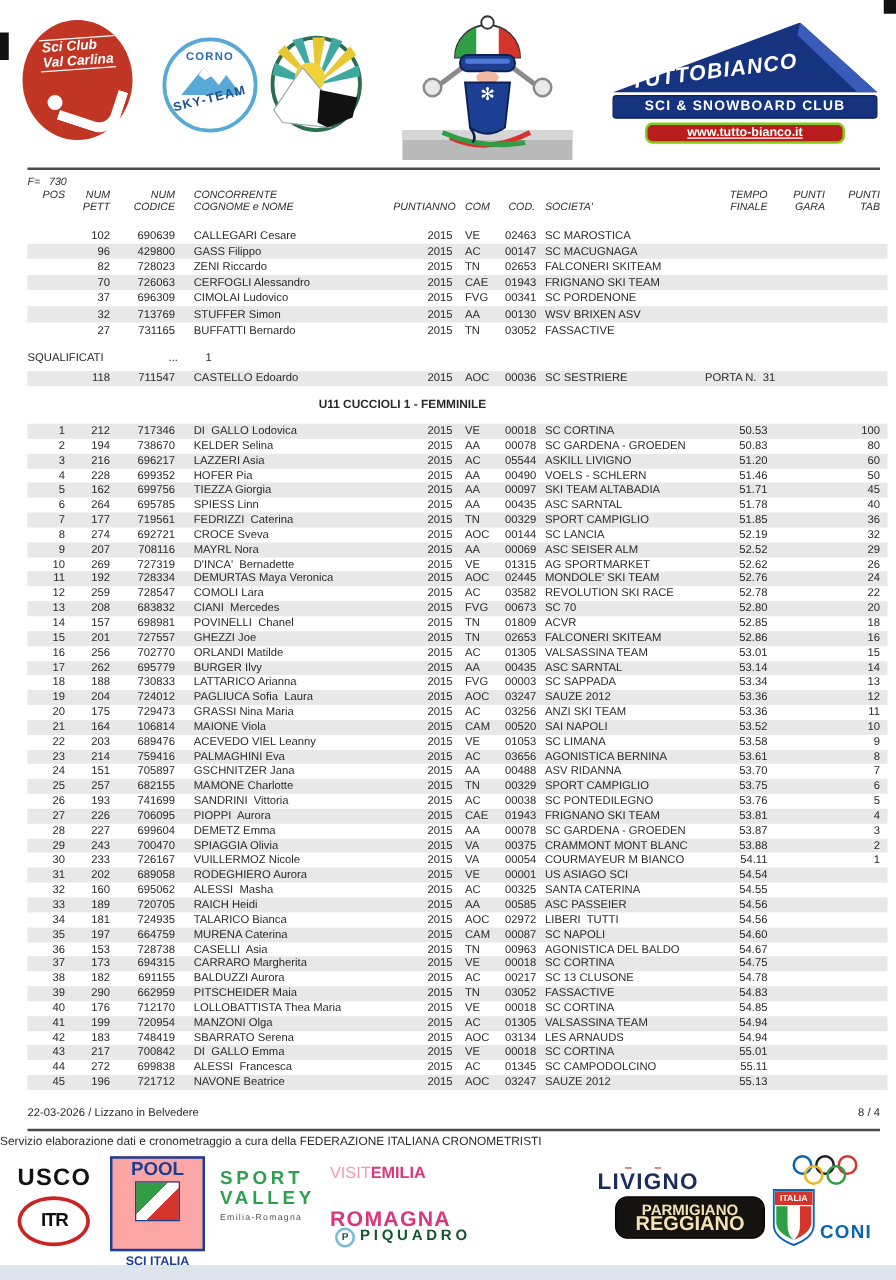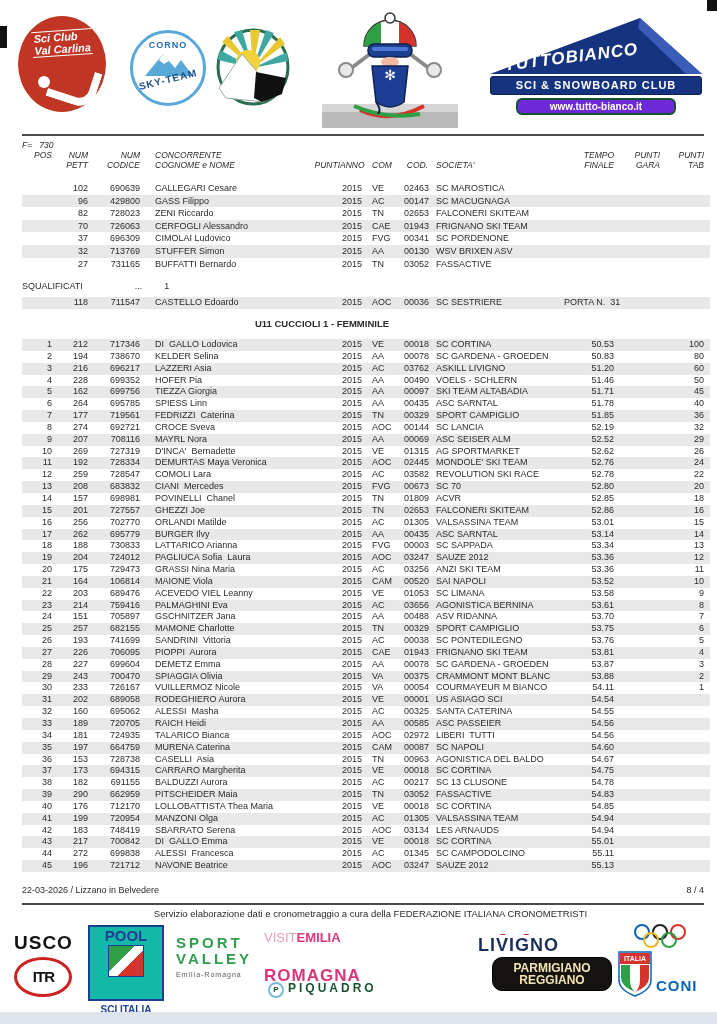--- a/index.html
+++ b/index.html
@@ -22,21 +22,21 @@
   .corno .cn{color:#2b6cb0;font-weight:bold;font-size:9px;margin-top:7px;letter-spacing:1px;}
   .corno svg{display:block;margin:0 auto;}
   .corno .st{color:#1d4f8c;font-weight:bold;font-size:10px;transform:rotate(-14deg);letter-spacing:1px;margin-top:-2px;}
   .sunlogo{left:216px;top:28px;width:74px;height:78px;}
   .fisilogo{left:320px;top:6px;width:140px;height:124px;}
   .tuttobianco{left:490px;top:18px;width:212px;height:90px;}
   .tb-tri{position:relative;width:212px;height:56px;}
   .tb-tri svg{position:absolute;left:0;top:0;}
   .tb-name{position:absolute;left:14px;top:26px;width:190px;color:#fff;font-weight:bold;font-style:italic;font-size:17px;letter-spacing:1px;transform:rotate(-7deg);}
   .tb-bar{margin-top:2px;background:#16337f;border:1px solid #0d224f;border-radius:3px;color:#fff;font-weight:bold;font-size:11px;text-align:center;line-height:17px;height:17px;letter-spacing:1px;}
-  .tb-url{margin:3px auto 0;width:156px;background:#6d28d9;border:2px solid #14532d;border-radius:6px;color:#fff;font-weight:bold;font-size:10px;text-align:center;line-height:13px;height:13px;}
+  .tb-url{margin:3px auto 0;width:156px;background:#b91c1c;border:2px solid #84cc16;border-radius:6px;color:#fff;font-weight:bold;font-size:10px;text-align:center;line-height:13px;height:13px;text-decoration:underline;}
 
   
   .topline{margin:2px 0 0 22px;width:682px;border-top:2px solid #4a4a4a;}
 
   
   .fline{margin-left:22px;width:682px;box-sizing:border-box;padding-right:40px;text-align:left;font-style:italic;font-size:8.5px;height:10px;line-height:10px;white-space:pre;margin-top:4px;}
   .thead-grid,.trow{display:grid;grid-template-columns:30px 36px 52px 160px 40px 30px 34px 30px 128px 52px 46px 44px;}
   .thead-grid{margin-left:22px;width:682px;}
   .hc{font-style:italic;font-size:8.5px;}
   .hc div{height:10px;line-height:10px;white-space:pre;}
@@ -61,29 +61,29 @@
   .squal{margin:10px 0 0 22px;font-size:9px;height:12px;line-height:12px;}
   .squal .dots{margin-left:52px;color:#2a2a2a;}
   .squal .cnt{margin-left:22px;}
   .dsq{margin-top:5px;}
   .section-title{margin:9px 0 0 22px;width:600px;text-align:center;font-weight:bold;font-size:9.5px;height:12px;line-height:12px;}
   .results{margin-top:9px;}
 
   
   .dateline{margin:12px 0 0 22px;width:682px;font-size:9px;display:flex;justify-content:space-between;height:12px;line-height:12px;}
   .botline{margin:7px 0 0 22px;width:682px;border-top:2px solid #4a4a4a;}
-  .service{margin-top:3px;text-align:center;font-size:9.5px;margin-left:24px;}
+  .service{margin-top:3px;text-align:left;font-size:9.5px;}
 
   .sponsors{position:relative;height:86px;margin-top:2px;}
   .sp{position:absolute;}
   .usco{left:14px;top:12px;text-align:center;}
   .usco .u{font-weight:900;font-size:19px;letter-spacing:1px;color:#111;line-height:20px;}
   .usco .itr-ring{margin:4px auto 0;width:52px;height:34px;border:3px solid #c22;border-radius:50%;display:flex;align-items:center;justify-content:center;}
   .usco .itr-ring span{font-weight:900;font-size:15px;color:#111;letter-spacing:-1px;}
-  .pool{left:88px;top:4px;width:76px;height:76px;border:2px solid #1c3f94;box-sizing:border-box;text-align:center;background:#14b8a6;}
+  .pool{left:88px;top:4px;width:76px;height:76px;border:2px solid #1c3f94;box-sizing:border-box;text-align:center;background:#fca5a5;}
   .pool .p1{color:#1c3f94;font-weight:900;font-size:15px;line-height:16px;margin-top:1px;}
   .pool .flag{margin:1px auto;width:34px;height:30px;background:linear-gradient(135deg,#2f9e44 0 40%,#ffffff 40% 60%,#d5342c 60% 100%);border:1px solid #1c3f94;}
   .pool .p2{color:#1c3f94;font-weight:900;font-size:10px;line-height:11px;margin-top:27px;}
   .sportvalley{left:176px;top:14px;text-align:left;}
   .sportvalley .g{color:#2e9e4f;font-weight:900;font-size:15px;letter-spacing:3px;line-height:16px;}
   .sportvalley .er{color:#555;font-size:7px;margin-top:4px;letter-spacing:1px;}
   .visit{left:264px;top:8px;width:150px;text-align:left;}
   .visit .l1{font-size:13px;line-height:17px;}
   .visit .l1 .vis{color:#ef9ab8;font-weight:400;}
   .visit .l1 .emi{color:#d9367c;font-weight:900;}
@@ -93,21 +93,21 @@
   .rer{left:398px;top:8px;display:flex;align-items:flex-start;}
   .rer .sq{width:30px;height:30px;background:#2e8b4f;position:relative;margin-top:4px;}
   .rer .sq:after{content:"";position:absolute;left:3px;top:3px;border-left:24px solid #fff;border-bottom:24px solid transparent;}
   .rer .txt{font-family:"Liberation Serif",serif;font-weight:900;font-size:24px;color:#2e8b4f;margin-left:2px;line-height:30px;}
   .rer .txt i{font-style:normal;color:#c22;font-size:12px;vertical-align:middle;}
   .podhio{left:478px;top:10px;text-align:center;}
   .podhio .dash{color:#c22;font-weight:900;font-size:9px;letter-spacing:8px;line-height:6px;}
   .podhio .n{color:#1b2d5b;font-weight:900;font-size:18px;letter-spacing:1px;line-height:17px;}
   .parmigiano{left:492px;top:36px;width:118px;background:#151210;border-radius:10px;color:#f2e3b6;text-align:center;padding:4px 0;border:1px solid #000;}
   .parmigiano .p1{font-weight:800;font-size:12px;line-height:12px;letter-spacing:0;}
-  .parmigiano .p2{font-weight:800;font-size:12px;line-height:12px;}
+  .parmigiano .p2{font-weight:800;font-size:16px;line-height:12px;}
   .coni{left:618px;top:2px;width:90px;}
   .coni .rings{display:block;margin-left:14px;}
   .coni .rowx{display:flex;align-items:flex-start;margin-top:2px;}
   .coni .name{color:#0b63b4;font-weight:900;font-size:15px;letter-spacing:1px;margin:26px 0 0 4px;}
 
   .bottomstrip{position:absolute;left:0;bottom:0;width:717px;height:12px;background:#dde4ec;}
 </style>
 </head>
 <body>
 
@@ -395,21 +395,21 @@
         <span class="c tab">80</span>
       </div>
       <div class="trow stripe">
         <span class="c pos">3</span>
         <span class="c pett">216</span>
         <span class="c codice">696217</span>
         <span class="c name">LAZZERI Asia</span>
         <span class="c punti"></span>
         <span class="c anno">2015</span>
         <span class="c com">AC</span>
-        <span class="c cod">03762</span>
+        <span class="c cod">05544</span>
         <span class="c societa">ASKILL LIVIGNO</span>
         <span class="c tempo">51.20</span>
         <span class="c gara"></span>
         <span class="c tab">60</span>
       </div>
       <div class="trow">
         <span class="c pos">4</span>
         <span class="c pett">228</span>
         <span class="c codice">699352</span>
         <span class="c name">HOFER Pia</span>

